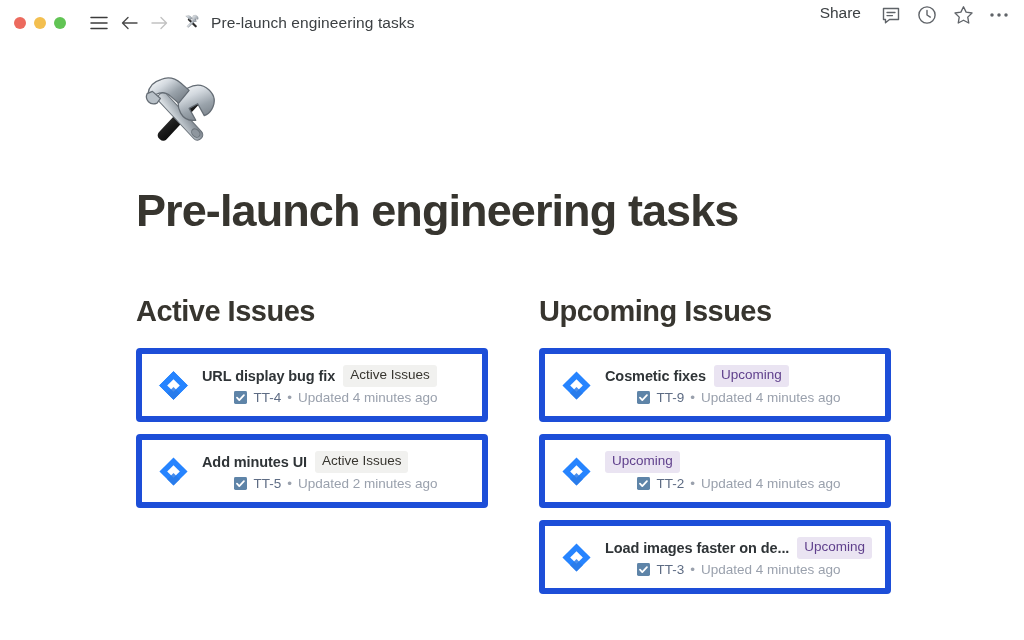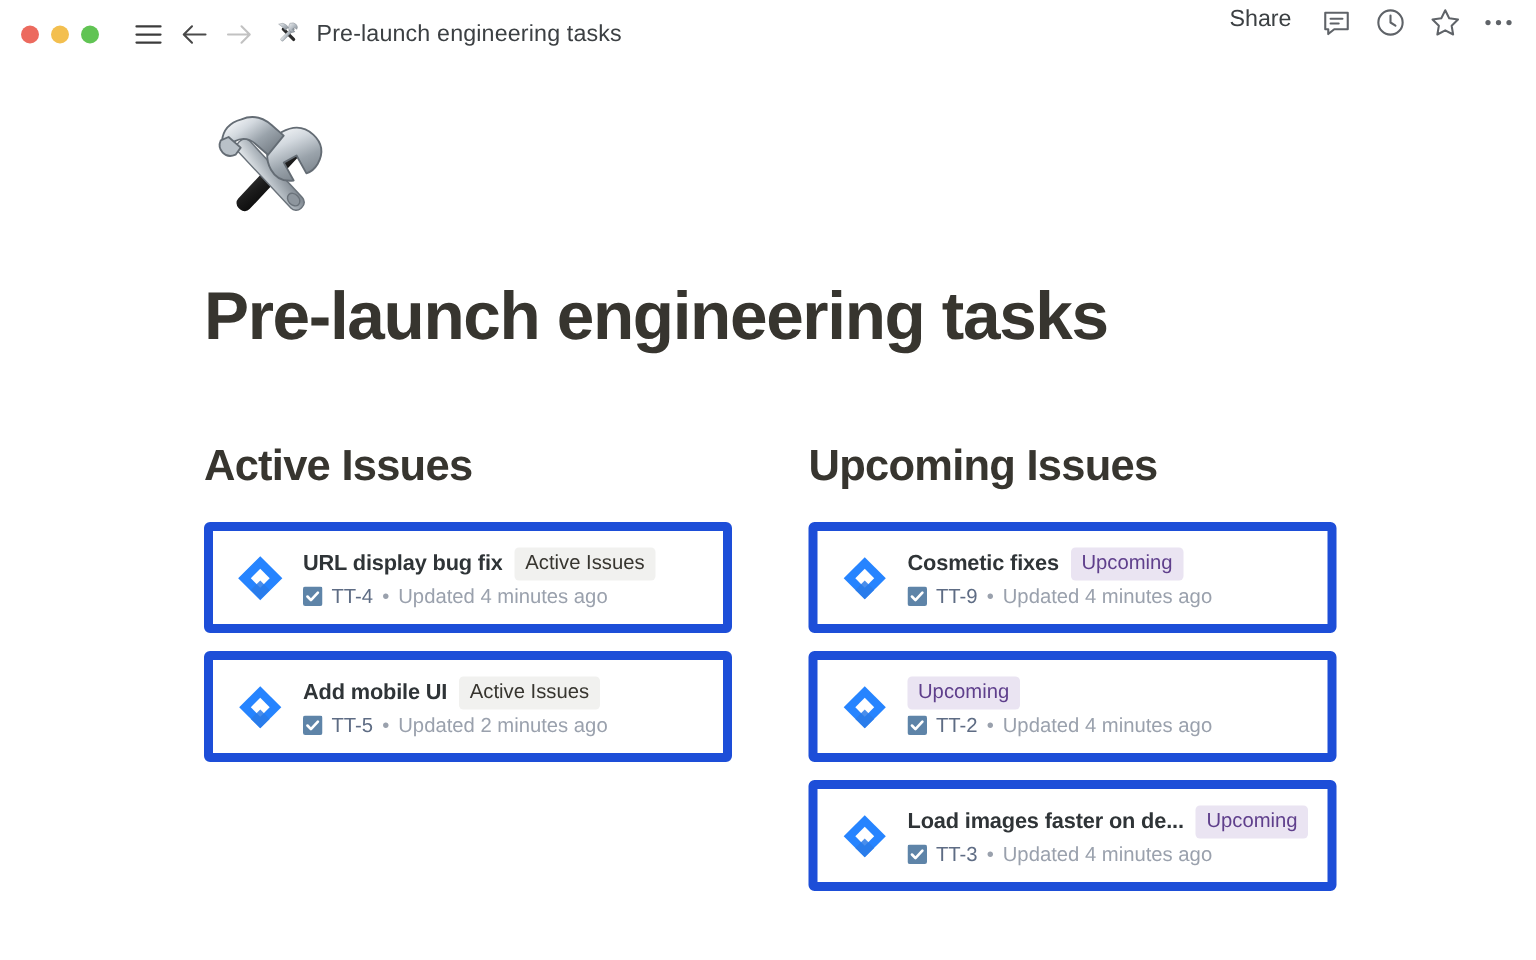--- a/index.html
+++ b/index.html
@@ -201,20 +201,21 @@
   }
   .badge.gray   { background: #f1f1ef; color: #37352f; }
   .badge.purple { background: #eae4f2; color: #5f3f8c; }
 
   .card-row-bottom {
     display: flex;
     align-items: center;
     gap: 6px;
     font-size: 13.5px;
     white-space: nowrap;
+    justify-content: center;
   }
 
   .check-icon {
     flex: 0 0 auto;
     width: 13px;
     height: 13px;
     display: block;
   }
 
   .issue-key { color: #5e6c84; }
@@ -379,21 +380,21 @@
         </div>
 
         <div class="card">
           <svg class="jira-icon" viewBox="0 0 32 32">
             <path d="M16 1.5L30.5 16 16 30.5 1.5 16z" fill="#2684ff"></path>
             <path d="M16 9.5L22.5 16 16 22.5 9.5 16z" fill="#ffffff"></path>
             <path d="M16 30.5L22.5 24 16 17.5 9.5 24z" fill="#2a7ae8" opacity="0.85"></path>
           </svg>
           <div class="card-body">
             <div class="card-row-top">
-              <span class="card-title">Add mobile UI</span>
+              <span class="card-title">Add minutes UI</span>
               <span class="badge gray">Active Issues</span>
             </div>
             <div class="card-row-bottom">
               <svg class="check-icon" viewBox="0 0 14 14">
                 <rect x="0" y="0" width="14" height="14" rx="1.6" fill="#5e84a8"></rect>
                 <path d="M3.2 7.2l2.5 2.6 5-5.4" stroke="#ffffff" stroke-width="1.9" fill="none" stroke-linecap="round" stroke-linejoin="round"></path>
               </svg>
               <span class="issue-key">TT-5</span>
               <span class="issue-sep">•</span>
               <span class="issue-meta">Updated 2 minutes ago</span>

